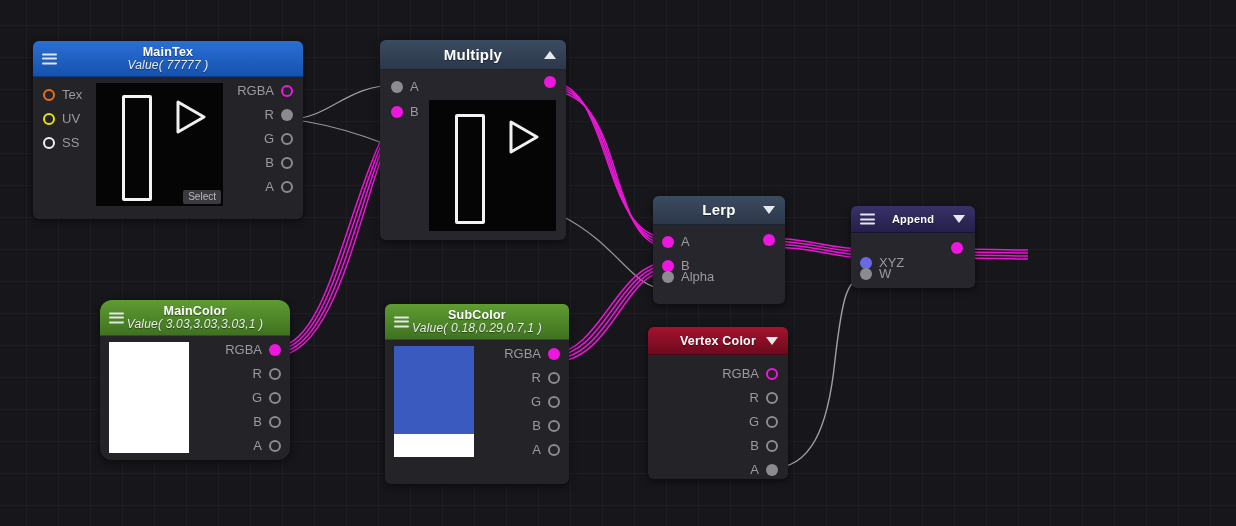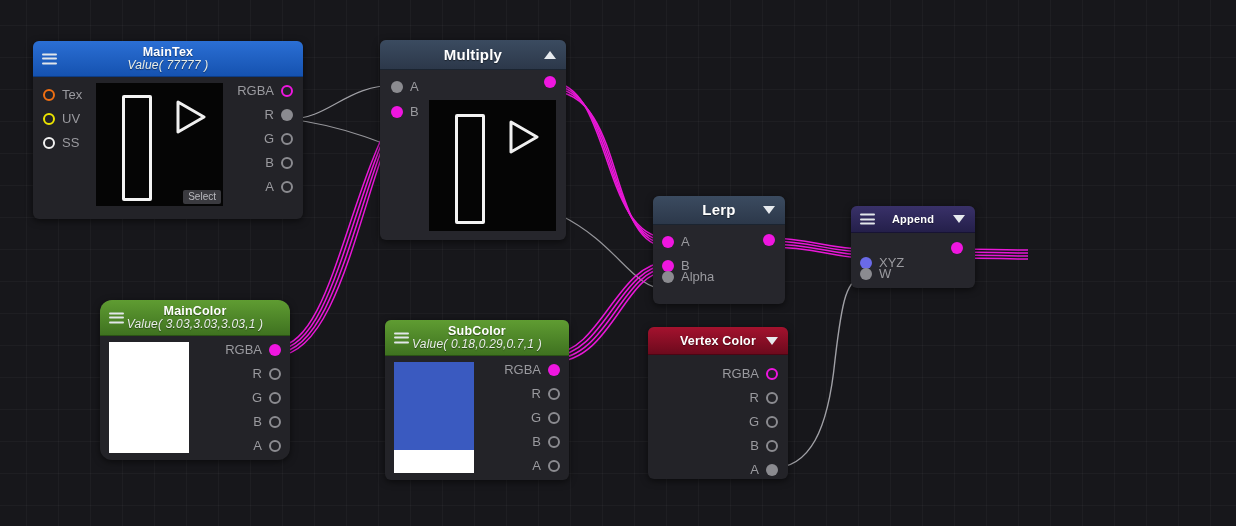--- a/index.html
+++ b/index.html
@@ -181,21 +181,21 @@
   }
   #node-vertexoffset .hdr {
     background: linear-gradient(#a89580, #7d6e5c);
     height: 25px;
     font-size: 12.5px;
   }
   .monitor-icon { position: absolute; right: 10px; bottom: 6px; }
 
   
   #node-maincolor { left: 100px; top: 300px; width: 190px; height: 160px; background: #232328; border-radius: 12px; }
-  #node-subcolor  { left: 385px; top: 304px; width: 184px; height: 160px; background: #232328; margin-top: 16px; }
+  #node-subcolor  { left: 385px; top: 304px; width: 184px; height: 180px; background: #232328; }
   .green-hdr {
     background: linear-gradient(#5f9c32, #3f7220) !important;
     border-bottom: 1px solid #2b5315;
   }
   .swatch { position: absolute; overflow: hidden; background: #fff; }
   .swatch .alpha-bar { position: absolute; left: 0; right: 0; bottom: 0; background: #ffffff; }
 
   
   #node-vertexcolor { left: 648px; top: 327px; width: 140px; height: 152px; background: #232328; }
   #node-vertexcolor .hdr {

